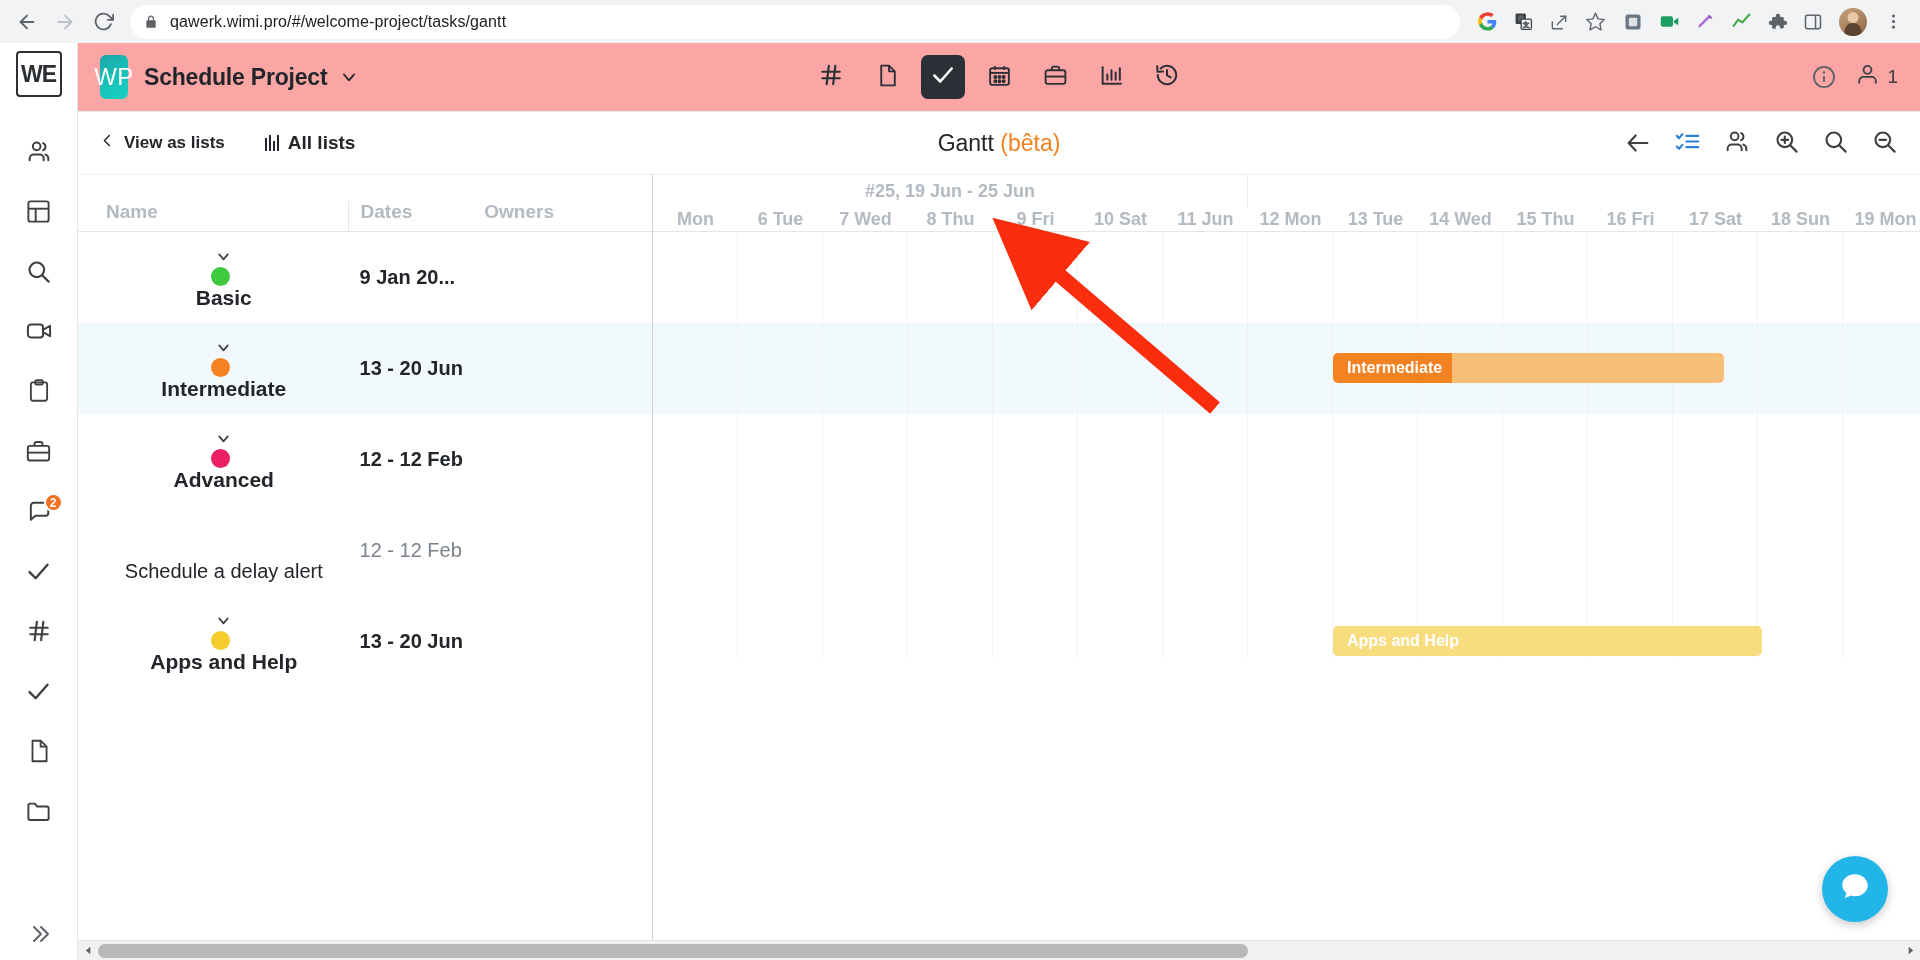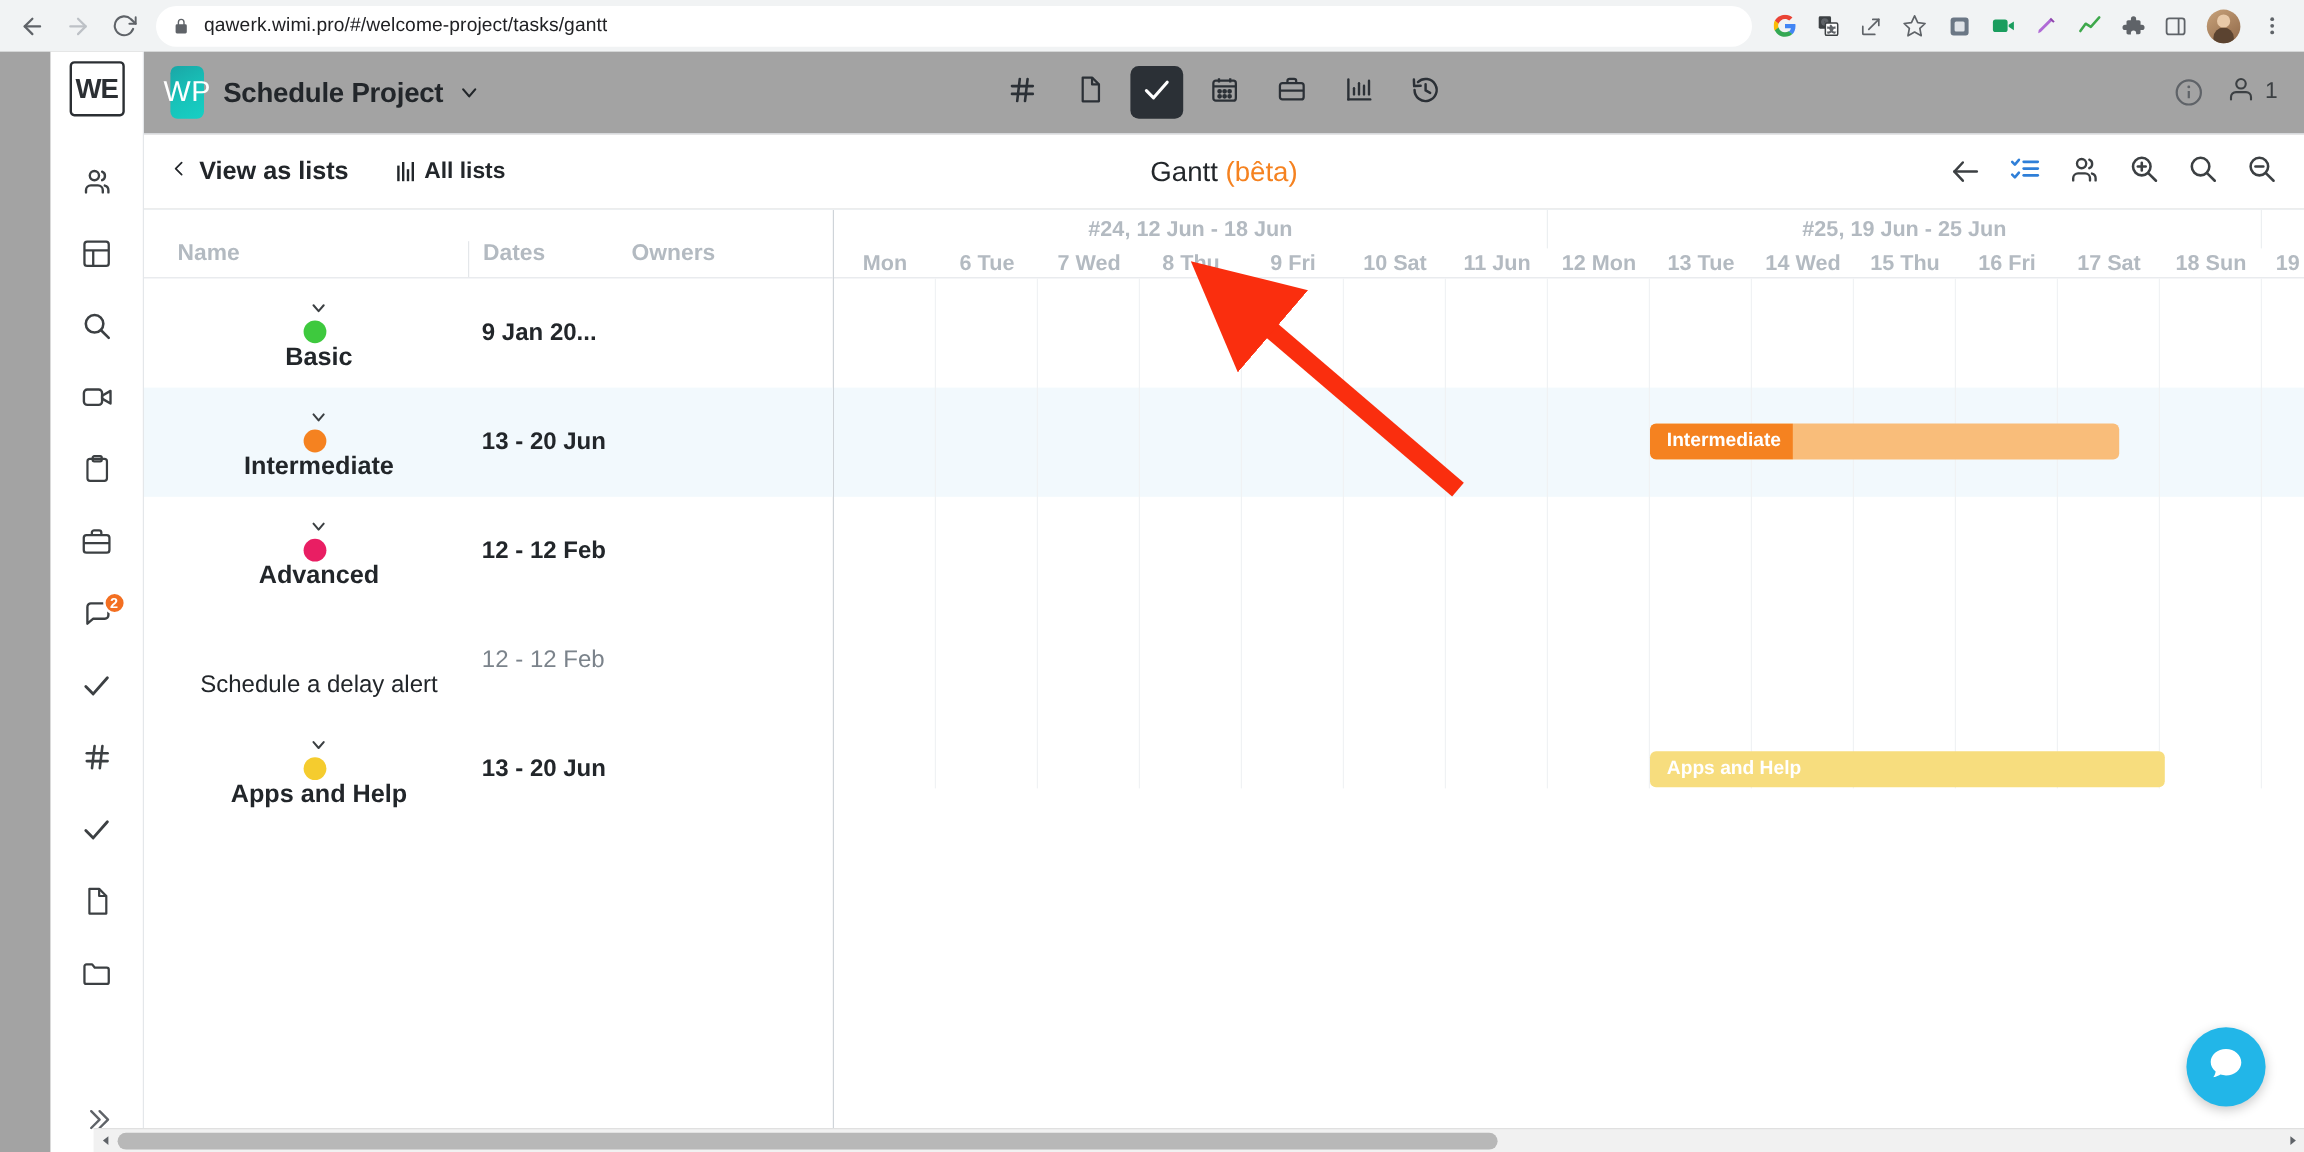--- a/index.html
+++ b/index.html
@@ -77,23 +77,22 @@
   .avatar-chrome::before {
     content:''; position:absolute; left:50%; top:16%;
     width:11px; height:11px; border-radius:50%;
     background:#e8c9a8; transform:translateX(-50%); z-index:2;
   }
 
   
   .app {
     height: 917px;
     display: flex;
-    background: #a3a3a3;
+    background: #fca5a5;
     position: relative;
-    padding-left: 42px;
   }
 
   
   .rail {
     width: 78px;
     background: #ffffff;
     border-right: 1px solid #e4e7ea;
     display: flex;
     flex-direction: column;
     align-items: center;
@@ -199,21 +198,21 @@
     height: 62px;
     display: flex;
     align-items: center;
     padding: 0 22px;
     flex: 0 0 62px;
     position: relative;
     background:#fff;
   }
   .view-link {
     display:flex; align-items:center; gap:9px;
-    font-size: 21px; font-weight: 600; color: #22262a;
+    font-size: 17px; font-weight: 600; color: #22262a;
   }
   .all-lists {
     display:flex; align-items:center; gap:9px;
     margin-left: 40px;
     font-size: 19px; font-weight: 600; color: #22262a;
   }
   .bars-glyph { display:flex; gap:2px; align-items:flex-end; height:16px; }
   .bars-glyph i { display:block; width:2px; background:#22262a; }
 
   .gantt-title {
@@ -881,21 +880,20 @@
                 <span class="task-name">Apps and Help</span>
               </div>
               <div class="gl-dates-cell">13 - 20 Jun</div>
               <div class="gl-own-cell"></div>
             </div>
           </div>
       </div>
 
       <div class="grid-right">
         <div class="tl-weeks" id="tl-weeks">
-            <div class="tl-week" style="width: 595px;">#24, 12 Jun - 18 Jun</div>
             <div class="tl-week" style="width: 595px;">#25, 19 Jun - 25 Jun</div>
           </div>
         <div class="tl-days" id="tl-days">
             <div class="tl-day">Mon</div>
             <div class="tl-day">6 Tue</div>
             <div class="tl-day">7 Wed</div>
             <div class="tl-day">8 Thu</div>
             <div class="tl-day">9 Fri</div>
             <div class="tl-day">10 Sat</div>
             <div class="tl-day">11 Jun</div>

